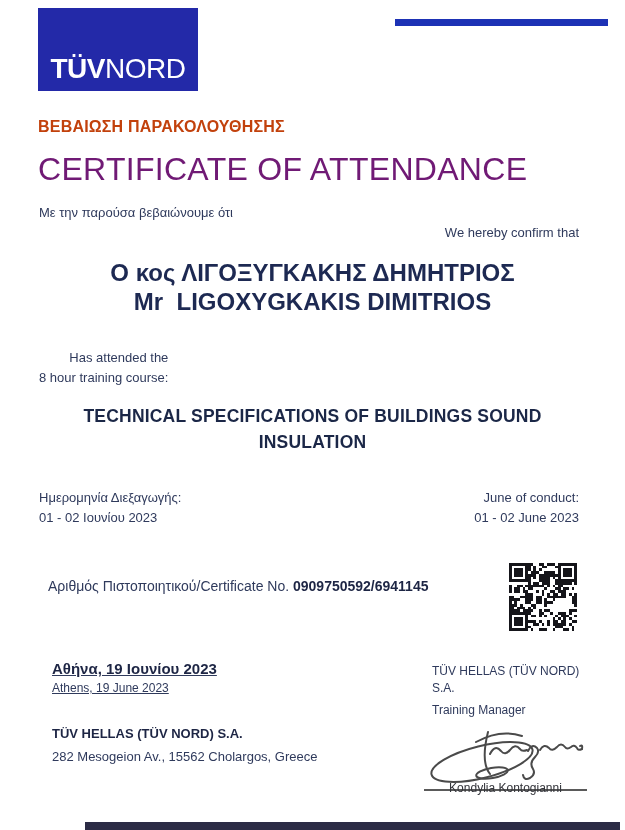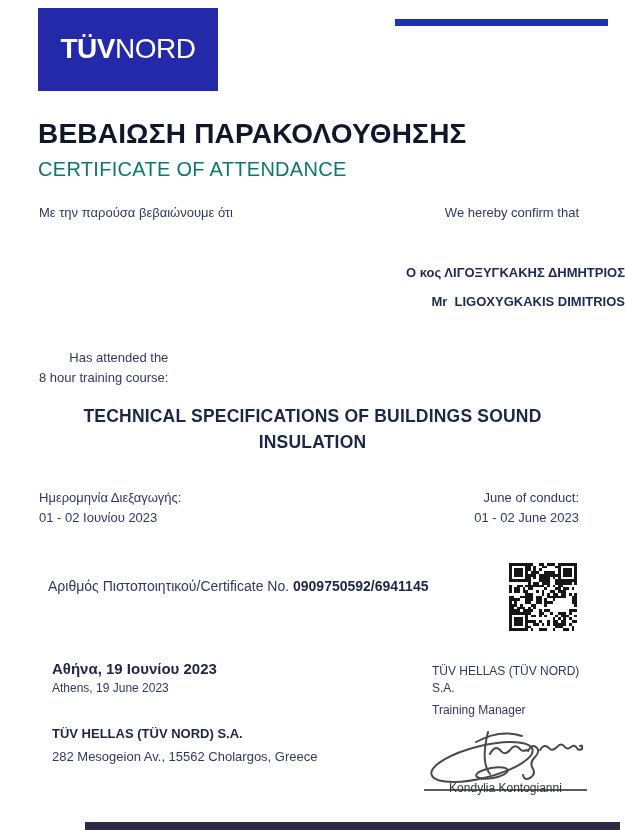--- a/index.html
+++ b/index.html
@@ -2,51 +2,51 @@
 <html><head>
 <meta charset="utf-8">
 <style>
   html,body{margin:0;padding:0;background:#ffffff;}
   .page{
     position:relative;width:625px;height:830px;background:#ffffff;overflow:hidden;
     font-family:"Liberation Sans", sans-serif;color:#2f3a5c;
   }
   
   .logo{
-    position:absolute;left:38px;top:8px;width:180px;height:83px;
+    position:absolute;left:38px;top:8px;width:160px;height:83px;
     background:#2329a8;display:flex;align-items:flex-end;justify-content:center;
-    padding-bottom:28px;box-sizing:border-box;
+    padding-bottom:8px;box-sizing:border-box;
   }
   .logo-text{color:#ffffff;font-size:28px;letter-spacing:-0.5px;line-height:1;white-space:nowrap;}
   .logo-text .tuv{font-weight:700;}
   .logo-text .nord{font-weight:400;}
   .top-bar{position:absolute;left:395px;top:19px;width:213px;height:7px;background:#1d32b5;}
   
   .title-block{position:absolute;left:38px;top:118px;}
-  .title-el{font-size:28px;font-weight:700;color:#0f172a;letter-spacing:0.2px;}
-  .title-en{font-size:20px;font-weight:400;color:#0f766e;margin-top:8px;letter-spacing:0.3px;}
+  .title-el{font-size:16px;font-weight:700;color:#c2410c;letter-spacing:0.2px;}
+  .title-en{font-size:32px;font-weight:400;color:#701a75;margin-top:15px;letter-spacing:0.3px;}
   
   .row{position:absolute;left:39px;right:46px;display:flex;justify-content:space-between;font-size:13px;}
   .row .left{text-align:left;line-height:20px;}
   .row .right{text-align:right;line-height:20px;}
-  .confirm-row{top:203px;}
+  .confirm-row{top:203px;flex-direction:column;}
   .attended-row{top:348px;}
   .conduct-row{top:488px;}
   
-  .attendee{position:absolute;left:0;right:0;top:258px;text-align:right;
-    font-size:13px;font-weight:700;color:#1d2952;line-height:29px;}
+  .attendee{position:absolute;left:0;right:0;top:258px;text-align:center;
+    font-size:24px;font-weight:700;color:#1d2952;line-height:29px;}
   .attendee div{white-space:pre;}
   .course{position:absolute;left:0;right:0;top:403px;text-align:center;
     font-size:17.5px;font-weight:700;color:#1b2747;line-height:26px;letter-spacing:0.2px;}
   
   .cert-line{position:absolute;left:48px;top:578px;font-size:14px;color:#2f3a5c;}
   .cert-line .num{font-weight:700;color:#1d2544;}
   .qr{position:absolute;left:509px;top:563px;width:68px;height:68px;}
   
-  .issue-block{position:absolute;left:52px;top:660px;}
+  .issue-block{position:absolute;left:52px;top:660px;text-decoration:underline;}
   .issue-el{font-size:15px;font-weight:700;color:#1d2544;}
   .issue-en{font-size:12px;margin-top:4px;color:#2f3a5c;}
   .issuer-block{position:absolute;left:52px;top:722px;font-size:13px;line-height:23px;color:#2f3a5c;}
   .issuer-name{font-weight:700;color:#1d2544;}
   .signatory-block{position:absolute;left:432px;top:663px;width:155px;font-size:12px;line-height:17px;color:#2f3a5c;}
   .signatory-role{margin-top:5px;}
   .signature{position:absolute;left:424px;top:720px;width:166px;height:66px;}
   .sig-line{position:absolute;left:424px;top:789px;width:163px;height:2px;background:#5a5a5a;}
   .sig-name{position:absolute;left:424px;top:781px;width:163px;text-align:center;font-size:12px;color:#33343a;}
   .bottom-bar{position:absolute;left:85px;top:822px;width:535px;height:8px;background:#2b2b45;}

